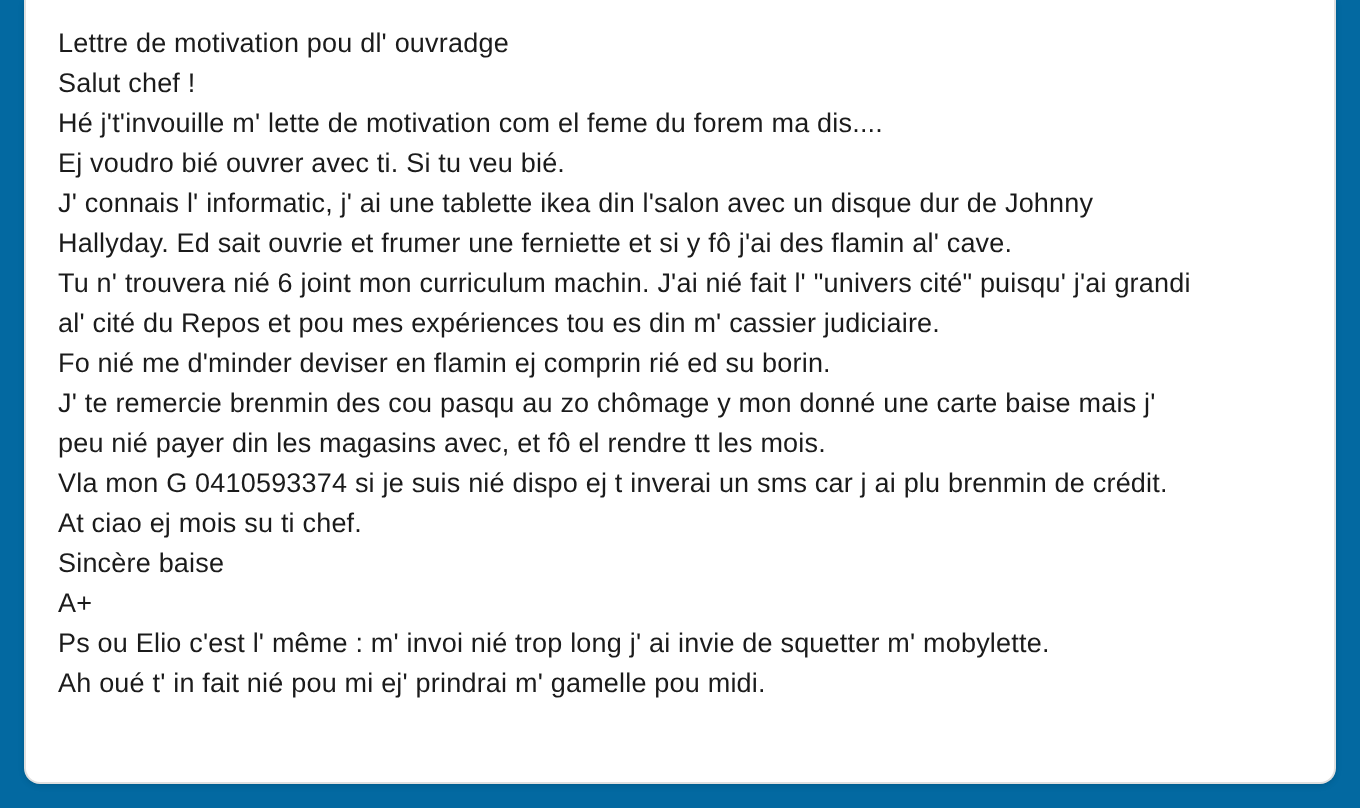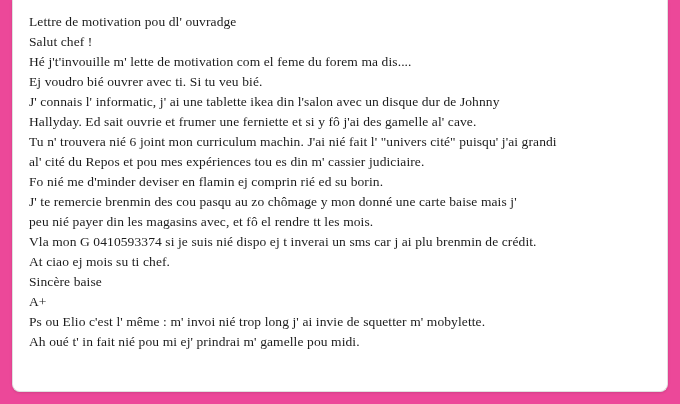--- a/index.html
+++ b/index.html
@@ -10,23 +10,22 @@
     height: 404px;
     overflow: hidden;
   }
   body {
     font-family: "Liberation Sans", sans-serif;
   }
   .page {
     position: relative;
     width: 680px;
     height: 404px;
-    background: #ec4899;
+    background: #0369a1;
     box-sizing: border-box;
-    font-family: Liberation Serif, serif;
   }
   .letter-card {
     position: absolute;
     left: 12px;
     top: 0px;
     width: 656px;
     height: 392px;
     background: #ffffff;
     border: 1px solid #e0e0e0;
     border-top: none;
@@ -68,21 +67,21 @@
       </div>
 
       <div class="para">
         <span class="line">Salut chef !</span>
       </div>
 
       <div class="para">
         <span class="line">Hé j't'invouille m' lette de motivation com el feme du forem ma dis....</span>
         <span class="line">Ej voudro bié ouvrer avec ti. Si tu veu bié.</span>
         <span class="line">J' connais l' informatic, j' ai une tablette ikea din l'salon avec un disque dur de Johnny</span>
-        <span class="line">Hallyday. Ed sait ouvrie et frumer une ferniette et si y fô j'ai des gamelle al' cave.</span>
+        <span class="line">Hallyday. Ed sait ouvrie et frumer une ferniette et si y fô j'ai des flamin al' cave.</span>
         <span class="line">Tu n' trouvera nié 6 joint mon curriculum machin. J'ai nié fait l' "univers cité" puisqu' j'ai grandi</span>
         <span class="line">al' cité du Repos et pou mes expériences tou es din m' cassier judiciaire.</span>
         <span class="line">Fo nié me d'minder deviser en flamin ej comprin rié ed su borin.</span>
         <span class="line">J' te remercie brenmin des cou pasqu au zo chômage y mon donné une carte baise mais j'</span>
         <span class="line">peu nié payer din les magasins avec, et fô el rendre tt les mois.</span>
         <span class="line">Vla mon G 0410593374 si je suis nié dispo ej t inverai un sms car j ai plu brenmin de crédit.</span>
         <span class="line">At ciao ej mois su ti chef.</span>
       </div>
 
       <div class="para">

